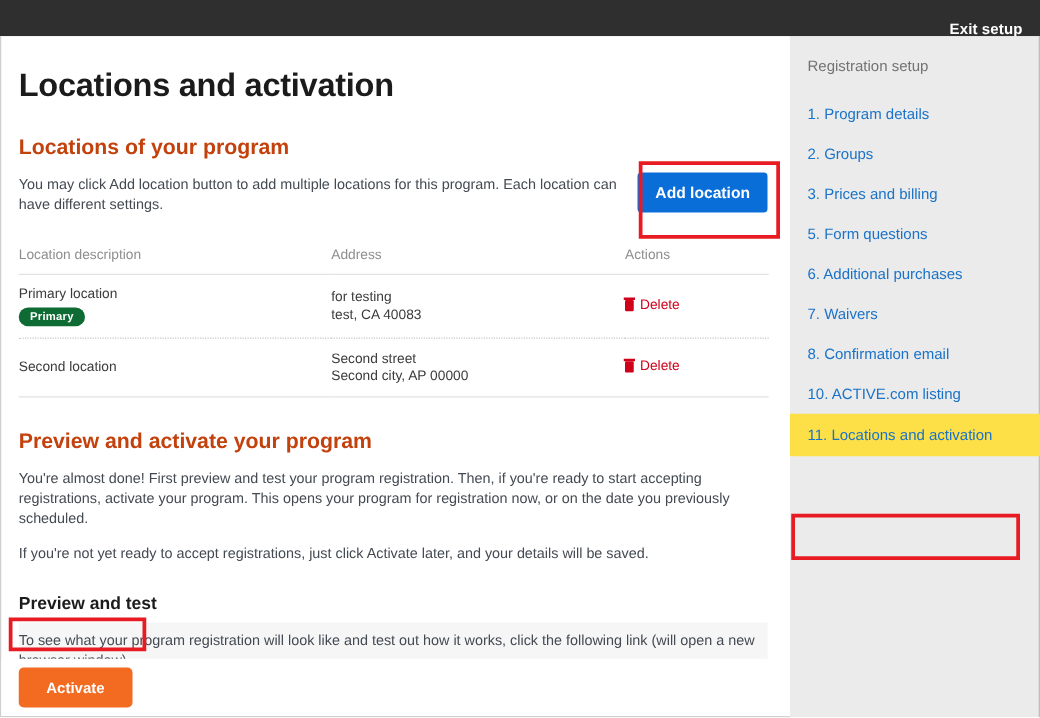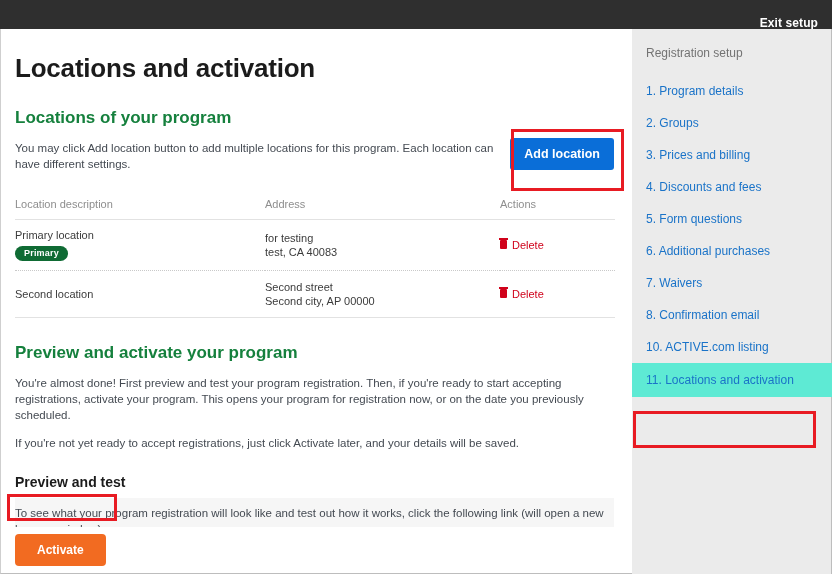--- a/index.html
+++ b/index.html
@@ -86,21 +86,21 @@
     line-height: 30px;
     font-weight: bold;
     color: #1b1b1b;
     margin: 8px 0 0 0;
     letter-spacing: -0.2px;
   }
   h2.section-title {
     font-size: 17px;
     line-height: 20px;
     font-weight: bold;
-    color: #15803d;
+    color: #c2410c;
     margin: 25px 0 0 0;
   }
   h3.sub-title {
     font-size: 14px;
     line-height: 18px;
     font-weight: bold;
     color: #1b1b1b;
     margin: 0;
   }
   p.body-text {
@@ -283,21 +283,21 @@
   .nav-item {
     display: block;
     font-size: 12px;
     color: #1a73c8;
     text-decoration: none;
     padding: 8px 0 8px 0;
     cursor: pointer;
     line-height: 16px;
   }
   .nav-item.active {
-    background: #5eead4;
+    background: #fde047;
     margin-left: -14px;
     padding-left: 14px;
     padding-top: 9px;
     padding-bottom: 9px;
     width: 200px;
     box-sizing: border-box;
   }
 </style>
 </head>
 <body>
@@ -389,21 +389,20 @@
       </div>
     </div>
 
     <div class="side-col">
       <div class="side-inner">
         <div class="side-title">Registration setup</div>
 
         <a class="nav-item">1. Program details</a>
         <a class="nav-item">2. Groups</a>
         <a class="nav-item">3. Prices and billing</a>
-        <a class="nav-item">4. Discounts and fees</a>
         <a class="nav-item">5. Form questions</a>
         <a class="nav-item">6. Additional purchases</a>
         <a class="nav-item">7. Waivers</a>
         <a class="nav-item">8. Confirmation email</a>
         <a class="nav-item">10. ACTIVE.com listing</a>
         <a class="nav-item active">11. Locations and activation</a>
       </div>
     </div>
 
   </div>

